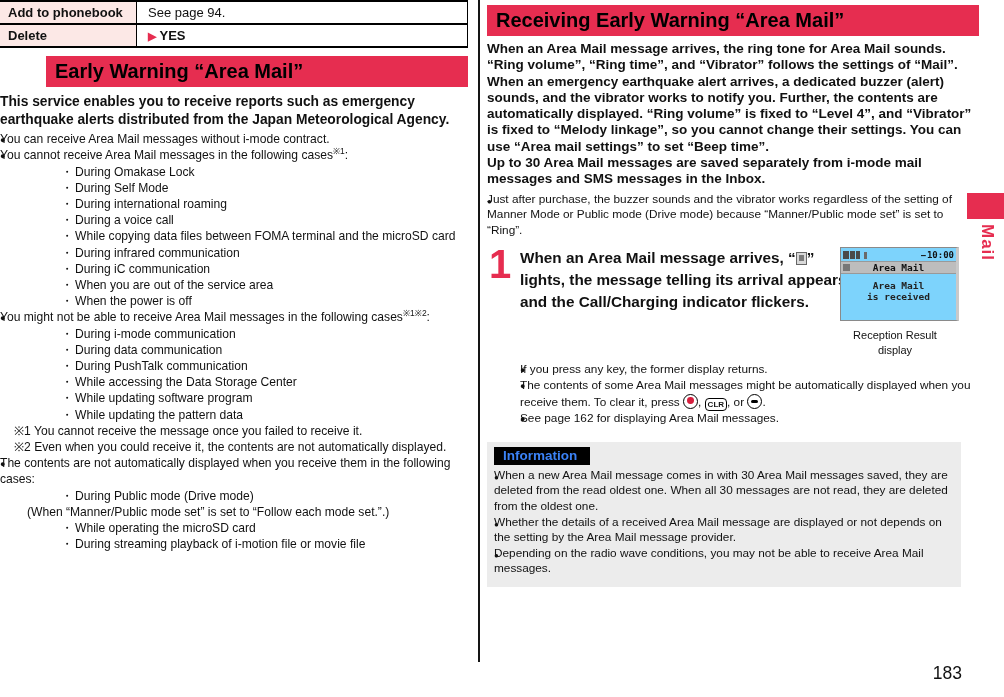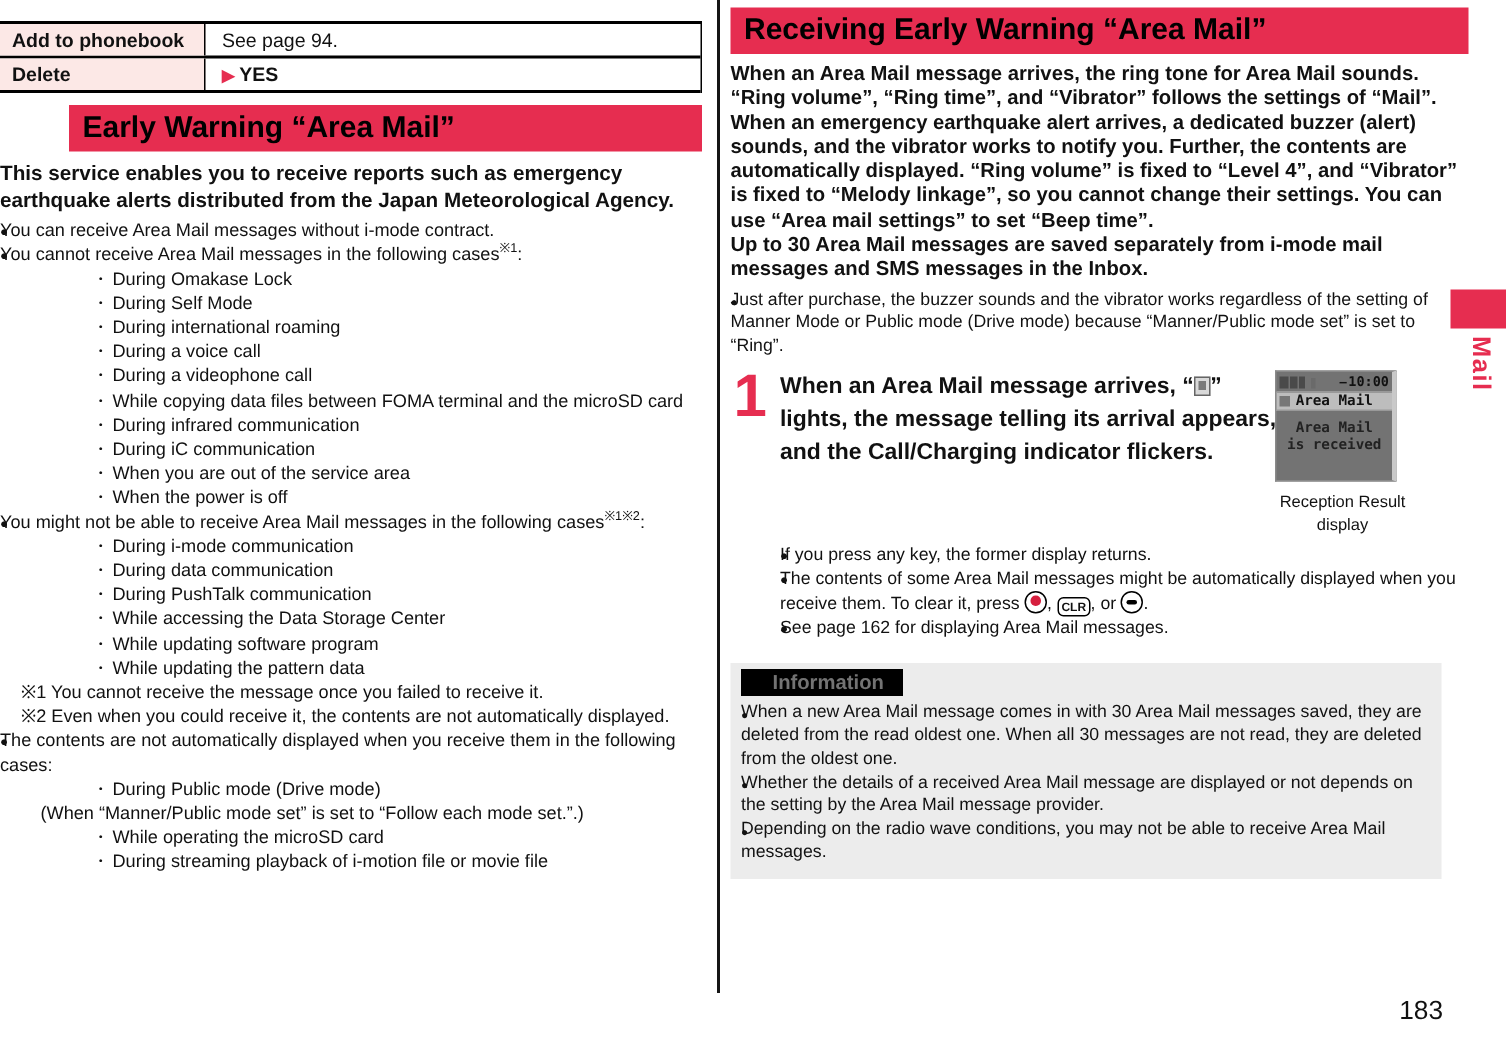--- a/index.html
+++ b/index.html
@@ -1,20 +1,20 @@
 <!DOCTYPE html>
 <html><head>
 <meta charset="utf-8">
 <style>
   * { margin:0; padding:0; box-sizing:border-box; }
   html,body { width:1004px; height:697px; background:#fff; font-family:"Liberation Sans", sans-serif; color:#111; }
   .page { position:relative; width:1004px; height:697px; overflow:hidden; background:#fff; }
 
   
-  .col-left { position:absolute; left:0; top:14px; width:468px; }
+  .col-left { position:absolute; left:0; top:0; width:468px; }
   .ref-table { border-top:2px solid #000; border-right:1.5px solid #000; }
   .ref-row { display:flex; align-items:stretch; border-bottom:2px solid #000; height:23px; }
   .ref-lbl { width:137px; background:#fce8e6; font-weight:bold; font-size:13px; padding:3px 0 0 8px; border-right:1.5px solid #000; }
   .ref-val { flex:1; font-size:13px; padding:3px 0 0 11px; }
   .ref-val.bold { font-weight:bold; }
   .arrow { color:#e62d50; font-size:11px; margin-right:3px; }
 
   .red-header { background:#e62d50; color:#000000; font-weight:bold; font-size:20px; height:31px; line-height:31px; padding-left:9px; white-space:nowrap; overflow:hidden; }
   .col-left .red-header { margin-top:8px;margin-left:46px; }
 
@@ -44,39 +44,39 @@
   .pnote::before { top:2px; font-size:8px; }
 
   .step { position:relative; margin-top:9px; min-height:108px; }
   .step-num { position:absolute; left:2px; top:-2px; color:#e62d50; font-weight:bold; font-size:40px; line-height:38px; }
   .step-text { margin-left:33px; width:332px; font-weight:bold; font-size:15.3px; line-height:22px; }
 
   .mail-icon { display:inline-block; width:11px; height:13px; border:1px solid #666; background:#d9d9d9; vertical-align:-2px; position:relative; }
   .mail-icon::after { content:""; position:absolute; left:2px; top:2px; width:5px; height:6px; background:#7a7a7a; }
 
   .phone { position:absolute; left:352px; top:0; width:112px; }
-  .screen { width:81px; height:74px; margin-left:11px; border:1px solid #8a8a8a; border-right:3px solid #c9c9c9; background:#737373; font-family:"DejaVu Sans Mono", monospace; }
+  .screen { width:119px; height:74px; margin-left:1px; border:1px solid #8a8a8a; border-right:3px solid #c9c9c9; background:#7dd3fc; font-family:"DejaVu Sans Mono", monospace; }
   .sbar { height:13px; display:flex; align-items:center; padding:1px 2px 0 2px; }
   .sic { display:inline-block; background:#4a4a4a; margin-right:1px; }
   .sic1 { width:6px; height:8px; } .sic2 { width:5px; height:8px; } .sic3 { width:4px; height:8px; } .sic4 { width:3px; height:7px; margin-left:3px; background:#6a6a6a; }
   .stime { margin-left:auto; font-size:9px; font-weight:bold; }
   .stime::before { content:"–"; font-size:8px; margin-right:1px; }
   .ptitle { height:13px; background:#bdbdbd; border-top:1px solid #999; border-bottom:1px solid #999; text-align:center; font-size:9.5px; font-weight:bold; line-height:12px; position:relative; }
   .ptitle-ic { position:absolute; left:2px; top:2px; width:7px; height:7px; background:#777; }
   .pbody { text-align:center; font-size:9.5px; line-height:11px; padding-top:6px; font-weight:bold; color:#222; }
   .caption { margin-top:7px; text-align:center; font-size:11px; line-height:15px; }
 
   .step-bullets { margin-left:33px; margin-top:7px; width:452px; }
   .key-circle { display:inline-block; width:15px; height:15px; border:1.4px solid #000; border-radius:50%; vertical-align:-3px; position:relative; background:#fff; }
   .red-dot { position:absolute; left:2.8px; top:2.8px; width:6.8px; height:6.8px; border-radius:50%; background:#d61f3e; }
   .hang-bar { position:absolute; left:2.2px; top:5.3px; width:7.8px; height:3px; border-radius:2px; background:#000; }
   .key-rect { display:inline-block; border:1.2px solid #000; border-radius:4px; font-size:8px; font-weight:bold; padding:1.5px 2px; vertical-align:-1px; line-height:1; }
 
   .info-box { margin-top:15px; width:474px; background:#ececec; padding:4px 9px 10px 7px; }
-  .info-label { display:inline-block; background:#000; color:#737373; font-weight:bold; font-size:13.5px; padding:1px 13px 2px 21px; margin-bottom:3px; }
+  .info-label { display:inline-block; background:#000; color:#3b82f6; font-weight:bold; font-size:13.5px; padding:1px 13px 2px 9px; margin-bottom:3px; }
   .info-box .b::before { top:2px; font-size:8px; }
 </style>
 </head>
 <body>
 
 <div class="page">
 
   <div class="col-left">
     <div class="ref-table">
       <div class="ref-row">
@@ -92,21 +92,20 @@
     <div class="red-header">Early Warning “Area Mail”</div>
     <p class="intro">This service enables you to receive reports such as emergency earthquake alerts distributed from the Japan Meteorological Agency.</p>
 
     <div class="lbody">
       <div class="b">You can receive Area Mail messages without i-mode contract.</div>
       <div class="b"><span>You cannot receive Area Mail messages in the following cases</span><sup>※1</sup><span>:</span></div>
       <div class="s">During Omakase Lock</div>
       <div class="s">During Self Mode</div>
       <div class="s">During international roaming</div>
       <div class="s">During a voice call</div>
-      <div class="s">During a videophone call</div>
       <div class="s">While copying data files between FOMA terminal and the microSD card</div>
       <div class="s">During infrared communication</div>
       <div class="s">During iC communication</div>
       <div class="s">When you are out of the service area</div>
       <div class="s">When the power is off</div>
       <div class="b"><span>You might not be able to receive Area Mail messages in the following cases</span><sup>※1※2</sup><span>:</span></div>
       <div class="s">During i-mode communication</div>
       <div class="s">During data communication</div>
       <div class="s">During PushTalk communication</div>
       <div class="s">While accessing the Data Storage Center</div>

